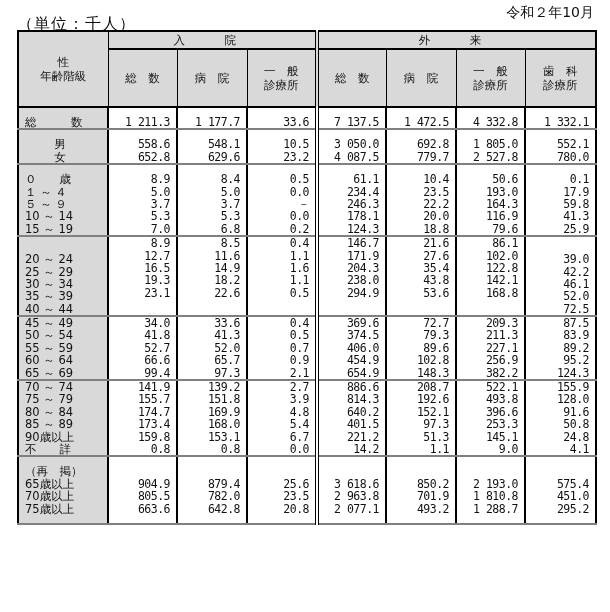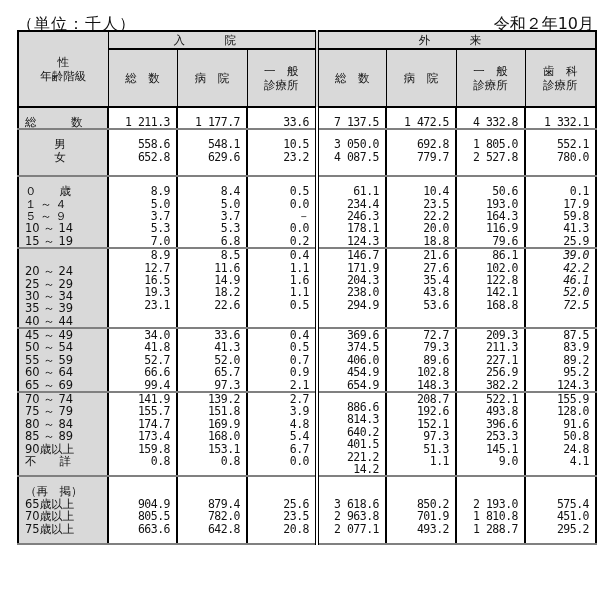--- a/index.html
+++ b/index.html
@@ -1,18 +1,18 @@
 <!DOCTYPE html>
 <html><head>
 <meta charset="utf-8">
 <style>
   html, body { margin:0; padding:0; background:#ffffff; }
   body { width:610px; height:612px; position:relative; font-family:"DejaVu Sans", "Liberation Sans", sans-serif; color:#111; overflow:hidden; }
   .unit { position:absolute; left:17px; top:14px; font-size:16px; letter-spacing:1px; }
-  .date { position:absolute; right:16px; top:14px; font-size:16px; }
+  .date { position:absolute; right:16px; top:4px; font-size:14px; }
   table.stats { position:absolute; left:17px; top:30px; width:578px; border-collapse:collapse; font-size:11.5px; table-layout:fixed; border:2px solid #000; }
   table.stats th { background:#d9d9d9; font-weight:normal; border:1px solid #000; padding:0; text-align:center; line-height:14px; }
   table.stats th.grp { height:16px; letter-spacing:14px; border-bottom:2px solid #000; }
   table.stats th.sub { height:56px; }
   table.stats td { padding:0 6px 0 0; text-align:right; border-left:2px solid #000; white-space:pre; font-family:"DejaVu Sans Mono", "Liberation Mono", monospace; font-size:11.5px; letter-spacing:-0.5px; vertical-align:top; line-height:12.4px; }
   table.stats td.lab { background:#d9d9d9; text-align:left; padding-left:6px; font-family:"DejaVu Sans", sans-serif; font-size:11.5px; letter-spacing:0; }
   table.stats .sepcol { border-left:4px double #000; }
   table.stats tr.sec td { border-bottom:2px solid #808080; }
   table.stats tr.first td { border-top:2px solid #000; }
   .cell-lines div { height:12.4px; }
@@ -82,59 +82,59 @@
         <td class="cell-lines" style="padding-top: 8px; padding-bottom: 0px;"><div>4 332.8</div></td>
         <td class="cell-lines" style="padding-top: 8px; padding-bottom: 0px;"><div>1 332.1</div></td>
       </tr>
       <tr class="sec">
         <td class="lab cell-lines center-label" style="padding-top: 8px; padding-bottom: 0px;"><div>男</div><div>女</div></td>
         <td class="cell-lines" style="padding-top: 8px; padding-bottom: 0px;"><div>558.6</div><div>652.8</div></td>
         <td class="cell-lines" style="padding-top: 8px; padding-bottom: 0px;"><div>548.1</div><div>629.6</div></td>
         <td class="cell-lines" style="padding-top: 8px; padding-bottom: 0px;"><div>10.5</div><div>23.2</div></td>
         <td class="cell-lines sepcol" style="padding-top: 8px; padding-bottom: 0px;"><div>3 050.0</div><div>4 087.5</div></td>
         <td class="cell-lines" style="padding-top: 8px; padding-bottom: 0px;"><div>692.8</div><div>779.7</div></td>
-        <td class="cell-lines" style="padding-top: 8px; padding-bottom: 12px;"><div>1 805.0</div><div>2 527.8</div></td>
+        <td class="cell-lines" style="padding-top: 8px; padding-bottom: 0px;"><div>1 805.0</div><div>2 527.8</div></td>
         <td class="cell-lines" style="padding-top: 8px; padding-bottom: 0px;"><div>552.1</div><div>780.0</div></td>
       </tr>
       <tr class="sec">
         <td class="lab cell-lines" style="padding-top: 8px; padding-bottom: 0px;"><div>０　　歳</div><div>１ ～ ４</div><div>５ ～ ９</div><div>10 ～ 14</div><div>15 ～ 19</div></td>
         <td class="cell-lines" style="padding-top: 8px; padding-bottom: 0px;"><div>8.9</div><div>5.0</div><div>3.7</div><div>5.3</div><div>7.0</div></td>
         <td class="cell-lines" style="padding-top: 8px; padding-bottom: 0px;"><div>8.4</div><div>5.0</div><div>3.7</div><div>5.3</div><div>6.8</div></td>
         <td class="cell-lines" style="padding-top: 8px; padding-bottom: 0px;"><div>0.5</div><div>0.0</div><div>－</div><div>0.0</div><div>0.2</div></td>
         <td class="cell-lines sepcol" style="padding-top: 8px; padding-bottom: 0px;"><div>61.1</div><div>234.4</div><div>246.3</div><div>178.1</div><div>124.3</div></td>
         <td class="cell-lines" style="padding-top: 8px; padding-bottom: 0px;"><div>10.4</div><div>23.5</div><div>22.2</div><div>20.0</div><div>18.8</div></td>
         <td class="cell-lines" style="padding-top: 8px; padding-bottom: 0px; border-radius: 21px;"><div>50.6</div><div>193.0</div><div>164.3</div><div>116.9</div><div>79.6</div></td>
         <td class="cell-lines" style="padding-top: 8px; padding-bottom: 0px;"><div>0.1</div><div>17.9</div><div>59.8</div><div>41.3</div><div>25.9</div></td>
       </tr>
       <tr class="sec">
         <td class="lab cell-lines" style="padding-top: 16px; padding-bottom: 0px;"><div>20 ～ 24</div><div>25 ～ 29</div><div>30 ～ 34</div><div>35 ～ 39</div><div>40 ～ 44</div></td>
         <td class="cell-lines" style="padding-top: 0px; padding-bottom: 0px;"><div>8.9</div><div>12.7</div><div>16.5</div><div>19.3</div><div>23.1</div></td>
         <td class="cell-lines" style="padding-top: 0px; padding-bottom: 0px;"><div>8.5</div><div>11.6</div><div>14.9</div><div>18.2</div><div>22.6</div></td>
         <td class="cell-lines" style="padding-top: 0px; padding-bottom: 0px;"><div>0.4</div><div>1.1</div><div>1.6</div><div>1.1</div><div>0.5</div></td>
         <td class="cell-lines sepcol" style="padding-top: 0px; padding-bottom: 0px;"><div>146.7</div><div>171.9</div><div>204.3</div><div>238.0</div><div>294.9</div></td>
         <td class="cell-lines" style="padding-top: 0px; padding-bottom: 0px;"><div>21.6</div><div>27.6</div><div>35.4</div><div>43.8</div><div>53.6</div></td>
         <td class="cell-lines" style="padding-top: 0px; padding-bottom: 0px;"><div>86.1</div><div>102.0</div><div>122.8</div><div>142.1</div><div>168.8</div></td>
-        <td class="cell-lines" style="padding-top: 0px; padding-bottom: 0px; font-style: italic;"><div>39.0</div><div>42.2</div><div>46.1</div><div>52.0</div><div>72.5</div></td>
+        <td class="cell-lines" style="padding-top: 16px; padding-bottom: 0px;"><div>39.0</div><div>42.2</div><div>46.1</div><div>52.0</div><div>72.5</div></td>
       </tr>
       <tr class="sec">
         <td class="lab cell-lines" style="padding-top: 0px; padding-bottom: 0px;"><div>45 ～ 49</div><div>50 ～ 54</div><div>55 ～ 59</div><div>60 ～ 64</div><div>65 ～ 69</div></td>
         <td class="cell-lines" style="padding-top: 0px; padding-bottom: 0px;"><div>34.0</div><div>41.8</div><div>52.7</div><div>66.6</div><div>99.4</div></td>
         <td class="cell-lines" style="padding-top: 0px; padding-bottom: 0px;"><div>33.6</div><div>41.3</div><div>52.0</div><div>65.7</div><div>97.3</div></td>
         <td class="cell-lines" style="padding-top: 0px; padding-bottom: 0px;"><div>0.4</div><div>0.5</div><div>0.7</div><div>0.9</div><div>2.1</div></td>
         <td class="cell-lines sepcol" style="padding-top: 0px; padding-bottom: 0px;"><div>369.6</div><div>374.5</div><div>406.0</div><div>454.9</div><div>654.9</div></td>
         <td class="cell-lines" style="padding-top: 0px; padding-bottom: 0px;"><div>72.7</div><div>79.3</div><div>89.6</div><div>102.8</div><div>148.3</div></td>
         <td class="cell-lines" style="padding-top: 0px; padding-bottom: 0px;"><div>209.3</div><div>211.3</div><div>227.1</div><div>256.9</div><div>382.2</div></td>
         <td class="cell-lines" style="padding-top: 0px; padding-bottom: 0px;"><div>87.5</div><div>83.9</div><div>89.2</div><div>95.2</div><div>124.3</div></td>
       </tr>
       <tr class="sec">
         <td class="lab cell-lines" style="padding-top: 0px; padding-bottom: 0px;"><div>70 ～ 74</div><div>75 ～ 79</div><div>80 ～ 84</div><div>85 ～ 89</div><div>90歳以上</div><div>不　　詳</div></td>
         <td class="cell-lines" style="padding-top: 0px; padding-bottom: 0px; text-align: right;"><div>141.9</div><div>155.7</div><div>174.7</div><div>173.4</div><div>159.8</div><div>0.8</div></td>
         <td class="cell-lines" style="padding-top: 0px; padding-bottom: 0px;"><div>139.2</div><div>151.8</div><div>169.9</div><div>168.0</div><div>153.1</div><div>0.8</div></td>
         <td class="cell-lines" style="padding-top: 0px; padding-bottom: 0px;"><div>2.7</div><div>3.9</div><div>4.8</div><div>5.4</div><div>6.7</div><div>0.0</div></td>
-        <td class="cell-lines sepcol" style="padding-top: 8px; padding-bottom: 0px; margin-top: 6px;"><div>886.6</div><div>814.3</div><div>640.2</div><div>401.5</div><div>221.2</div><div>14.2</div></td>
+        <td class="cell-lines sepcol" style="padding-top: 0px; padding-bottom: 0px; margin-top: 6px;"><div>886.6</div><div>814.3</div><div>640.2</div><div>401.5</div><div>221.2</div><div>14.2</div></td>
         <td class="cell-lines" style="padding-top: 0px; padding-bottom: 0px;"><div>208.7</div><div>192.6</div><div>152.1</div><div>97.3</div><div>51.3</div><div>1.1</div></td>
         <td class="cell-lines" style="padding-top: 0px; padding-bottom: 0px;"><div>522.1</div><div>493.8</div><div>396.6</div><div>253.3</div><div>145.1</div><div>9.0</div></td>
         <td class="cell-lines" style="padding-top: 0px; padding-bottom: 0px;"><div>155.9</div><div>128.0</div><div>91.6</div><div>50.8</div><div>24.8</div><div>4.1</div></td>
       </tr>
       <tr class="sec">
         <td class="lab cell-lines" style="padding-top: 8px; padding-bottom: 8px;"><div>（再　掲）</div><div>65歳以上</div><div>70歳以上</div><div>75歳以上</div></td>
         <td class="cell-lines" style="padding-top: 8px; padding-bottom: 8px;"><div>&nbsp;</div><div>904.9</div><div>805.5</div><div>663.6</div></td>
         <td class="cell-lines" style="padding-top: 8px; padding-bottom: 8px; border-radius: 13px;"><div>&nbsp;</div><div>879.4</div><div>782.0</div><div>642.8</div></td>
         <td class="cell-lines" style="padding-top: 8px; padding-bottom: 8px;"><div>&nbsp;</div><div>25.6</div><div>23.5</div><div>20.8</div></td>
         <td class="cell-lines sepcol" style="padding-top: 8px; padding-bottom: 8px;"><div>&nbsp;</div><div>3 618.6</div><div>2 963.8</div><div>2 077.1</div></td>

